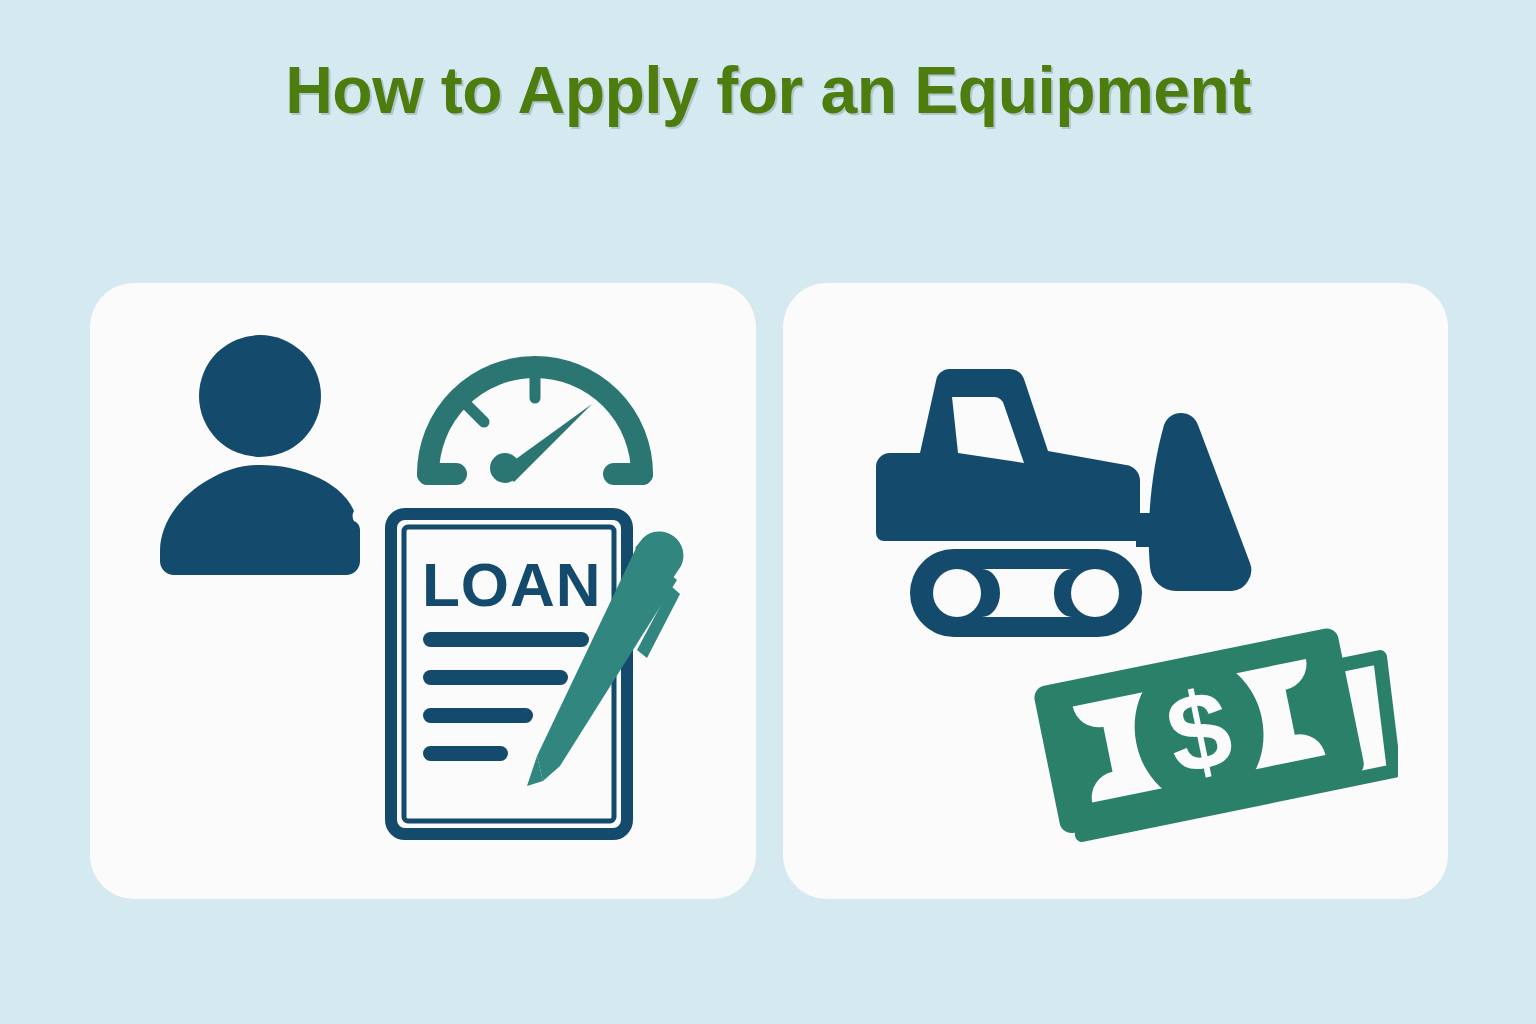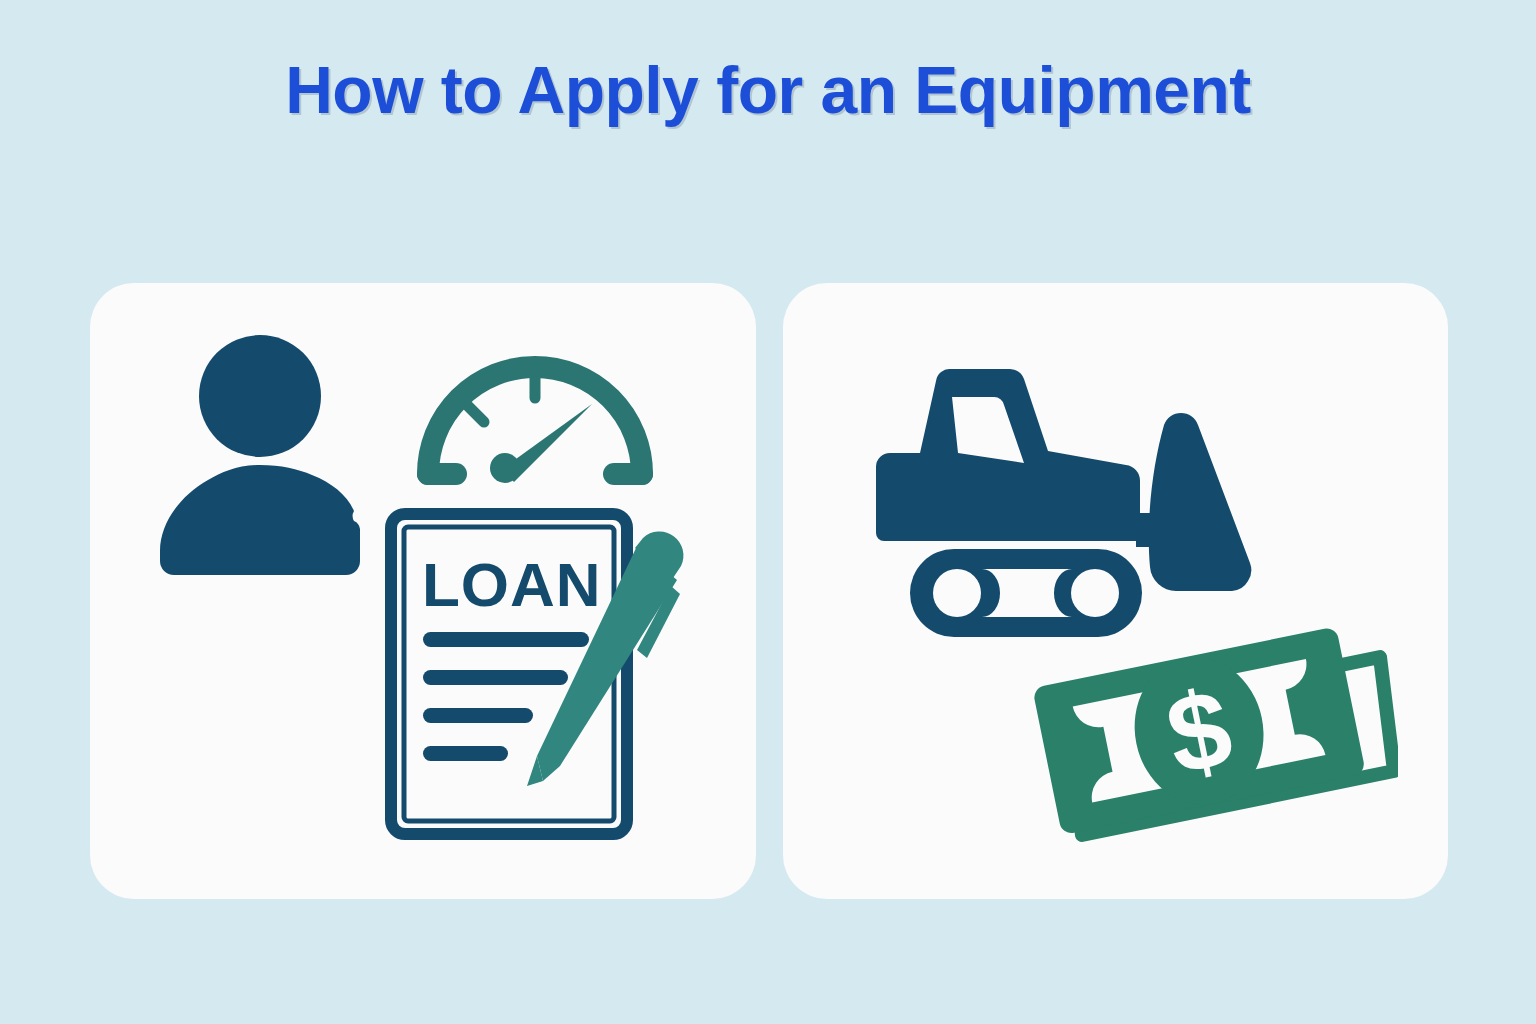--- a/index.html
+++ b/index.html
@@ -30,21 +30,21 @@
     width: 1536px;
     text-align: center;
   }
   .title-line {
     display: block;
     font-family: "Liberation Sans", sans-serif;
     font-weight: 900;
     font-size: 66px;
     line-height: 84px;
     letter-spacing: -0.5px;
-    color: #1d4ed8;
+    color: #4d7c0f;
     text-shadow: 2px 2px 0 rgba(17,41,60,0.18);
     white-space: nowrap;
   }
 
   
   .cards {
     position: absolute;
     left: 90px;
     top: 283px;
     width: 1358px;

